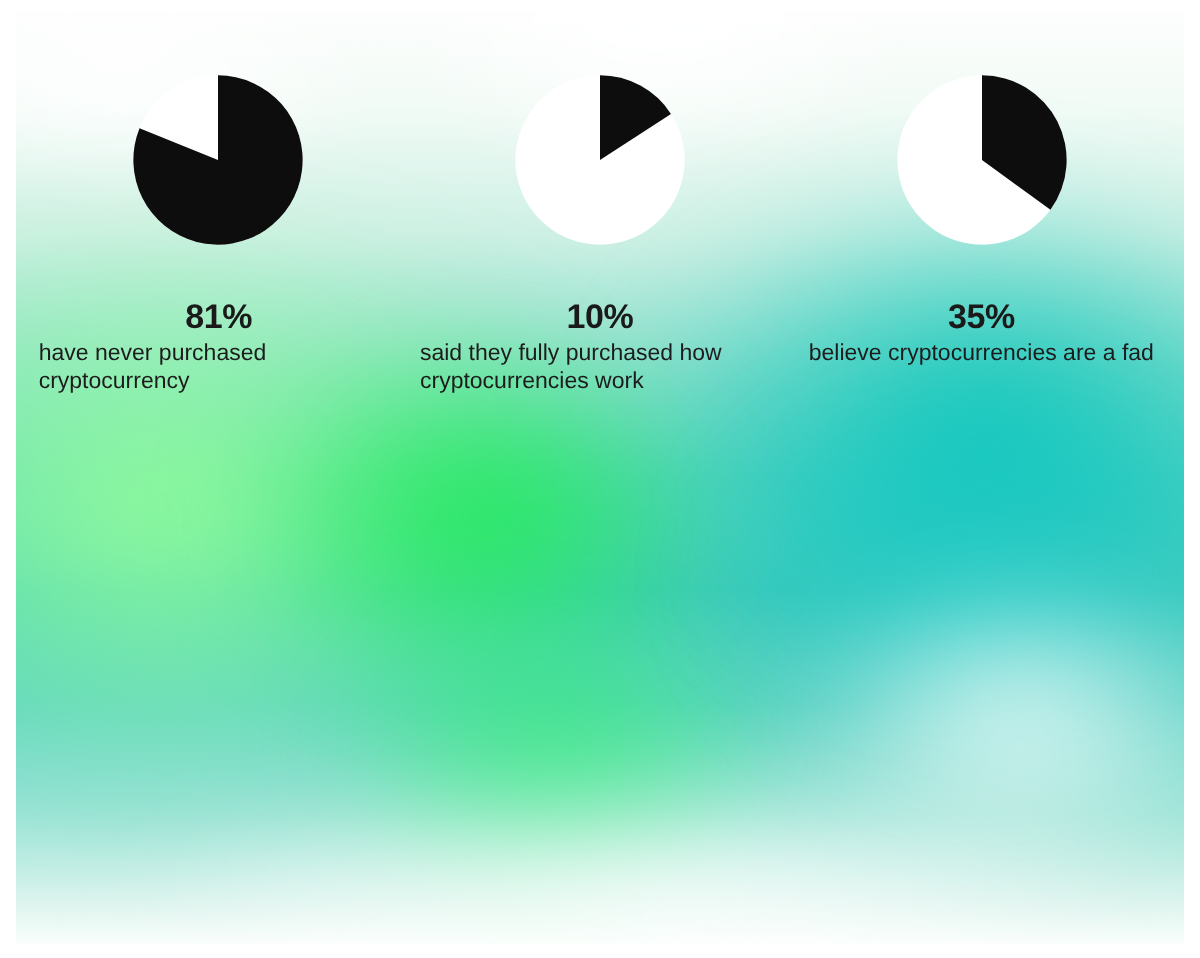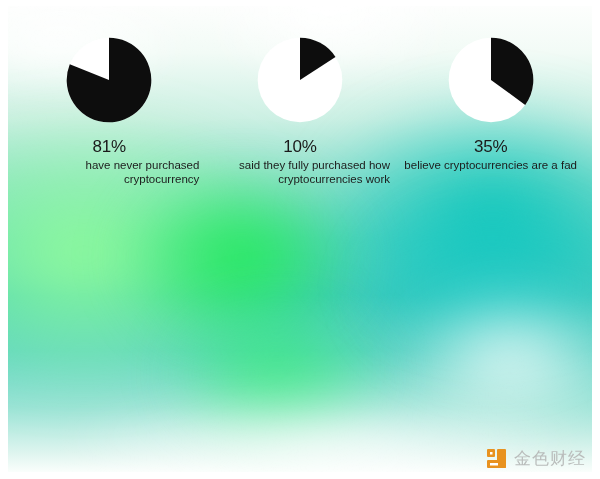--- a/index.html
+++ b/index.html
@@ -124,32 +124,32 @@
   }
   .cell {
     display: flex;
     flex-direction: column;
     align-items: center;
   }
   .pie {
     display: block;
   }
   .stat-pct {
-    margin-top: 12px;
+    margin-top: 24px;
     font-size: 17px;
-    font-weight: normal;
+    font-weight: bold;
     color: #1a1a1a;
     letter-spacing: -0.2px;
     line-height: 1.1;
   }
   .stat-desc {
     margin-top: 1px;
     font-size: 11.5px;
     color: #1c1c1c;
-    text-align: right;
+    text-align: left;
     line-height: 1.27;
     max-width: 180px;
   }
   .row-2 .pie { margin-top: 4px; }
   
   .watermark {
     position: absolute;
     right: 14px;
     bottom: 9px;
     display: flex;
@@ -213,26 +213,14 @@
       </svg>
       <div class="stat-pct">35%</div>
       <div class="stat-desc">believe cryptocurrencies are a fad</div>
     </div>
 
 
 
 
   </div>
 
-  <div class="watermark">
-    <span class="wm-mark">
-      <svg width="21" height="21" viewBox="0 0 21 21">
-        <rect x="1" y="1" width="8" height="8" rx="1" fill="#e8921f"></rect>
-        <rect x="11" y="1" width="9" height="19" rx="1" fill="#e8921f"></rect>
-        <rect x="1" y="12" width="19" height="8" rx="1" fill="#e8921f"></rect>
-        <rect x="4" y="4" width="2.5" height="2.5" fill="#ffffff"></rect>
-        <rect x="4" y="15" width="8" height="2.5" fill="#ffffff"></rect>
-      </svg>
-    </span>
-    <span class="wm-text">金色财经</span>
-  </div>
 
 </div>
 
 </body></html>

